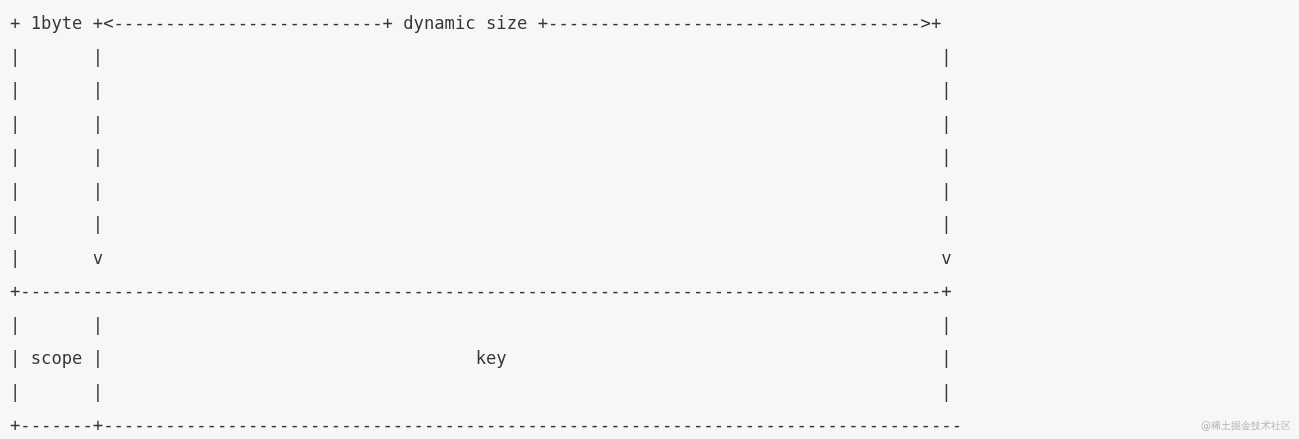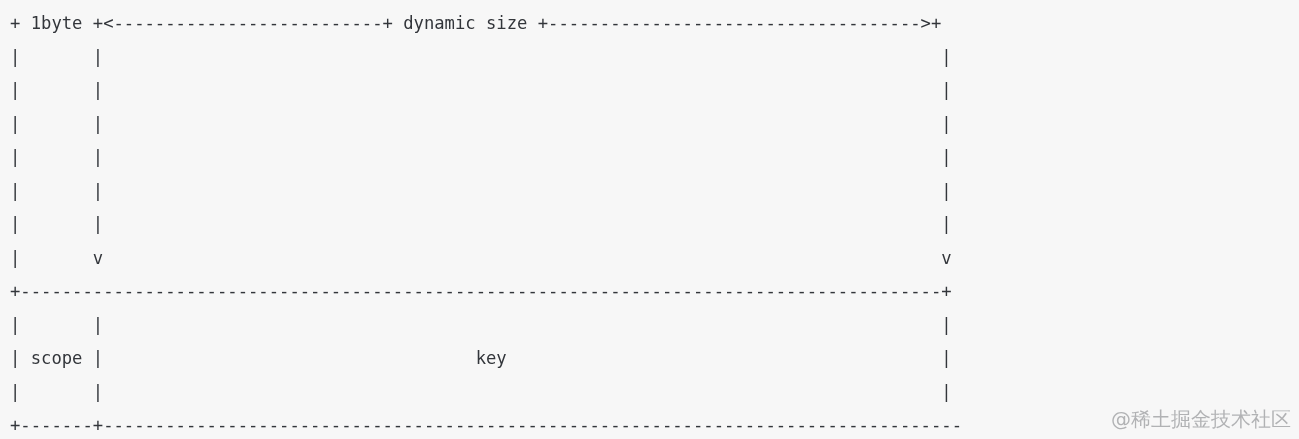--- a/index.html
+++ b/index.html
@@ -28,21 +28,21 @@
     color: #33363b;
     white-space: pre;
     font-weight: 400;
     -webkit-font-smoothing: antialiased;
   }
   .watermark {
     position: absolute;
     right: 8px;
     bottom: 6px;
     font-family: "DejaVu Sans", "Liberation Sans", sans-serif;
-    font-size: 20px;
+    font-size: 10px;
     color: rgba(120, 122, 126, 0.55);
     white-space: nowrap;
     pointer-events: none;
     user-select: none;
   }
 </style>
 </head>
 <body>
 
 <div id="canvas">

